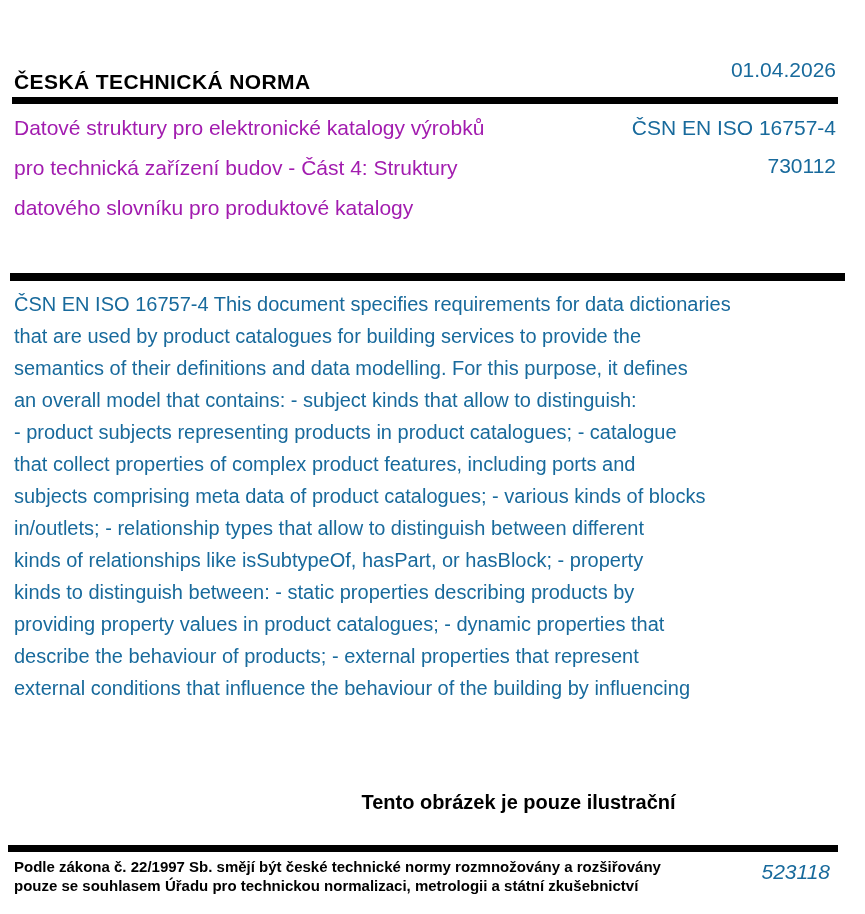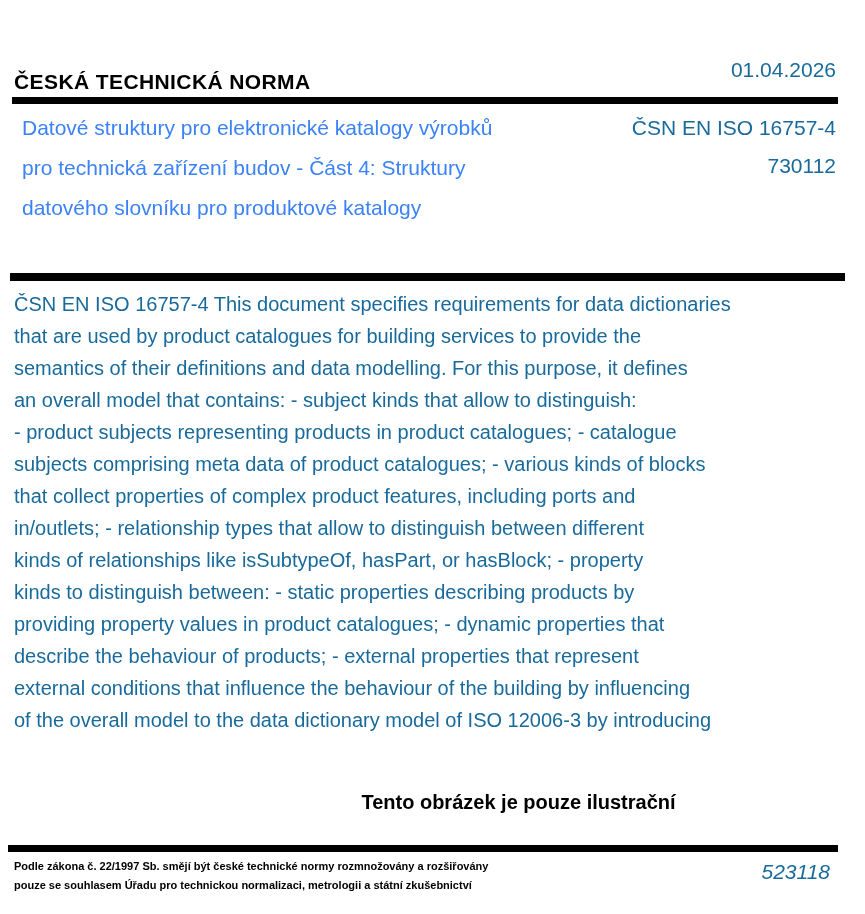--- a/index.html
+++ b/index.html
@@ -39,22 +39,21 @@
   .rule-header { left: 12px; top: 97px;  width: 826px; height: 7px; }
   .rule-mid    { left: 10px; top: 273px; width: 835px; height: 8px; }
   .rule-footer { left: 8px;  top: 845px; width: 830px; height: 7px; }
 
   .title-left {
     left: 14px;
     top: 108px;
     width: 540px;
     font-size: 21px;
     line-height: 40px;
-    color: #3b82f6;
-    margin-left: 8px;
+    color: #a21caf;
   }
   .title-left div { white-space: pre; }
 
   .title-right {
     right: 29px;
     top: 109px;
     text-align: right;
     font-size: 21px;
     line-height: 38px;
     color: #186a9c;
@@ -82,21 +81,21 @@
   }
   .notice span {
     position: relative;
     left: 86px;
     white-space: pre;
   }
 
   .legal {
     left: 14px;
     top: 857px;
-    font-size: 11px;
+    font-size: 15px;
     line-height: 19px;
     font-weight: bold;
     color: #000000;
   }
   .legal div { white-space: pre; }
 
   .order-number {
     right: 35px;
     top: 860px;
     font-size: 21px;
@@ -125,29 +124,28 @@
 </div>
 
 <div class="abs rule rule-mid"></div>
 
 <div class="abs abstract">
   <div>ČSN EN ISO 16757-4 This document specifies requirements for data dictionaries</div>
   <div>that are used by product catalogues for building services to provide the</div>
   <div>semantics of their definitions and data modelling. For this purpose, it defines</div>
   <div>an overall model that contains: - subject kinds that allow to distinguish:</div>
   <div>- product subjects representing products in product catalogues; - catalogue</div>
+  <div>that collect properties of complex product features, including ports and</div>
   <div>subjects comprising meta data of product catalogues; - various kinds of blocks</div>
-  <div>that collect properties of complex product features, including ports and</div>
   <div>in/outlets; - relationship types that allow to distinguish between different</div>
   <div>kinds of relationships like isSubtypeOf, hasPart, or hasBlock; - property</div>
   <div>kinds to distinguish between: - static properties describing products by</div>
   <div>providing property values in product catalogues; - dynamic properties that</div>
   <div>describe the behaviour of products; - external properties that represent</div>
   <div>external conditions that influence the behaviour of the building by influencing</div>
-  <div>of the overall model to the data dictionary model of ISO 12006-3 by introducing</div>
 </div>
 
 <div class="abs notice">
   <span>Tento obrázek je pouze ilustrační</span>
 </div>
 
 <div class="abs rule rule-footer"></div>
 
 <div class="abs legal">
   <div>Podle zákona č. 22/1997 Sb. smějí být české technické normy rozmnožovány a rozšiřovány</div>

